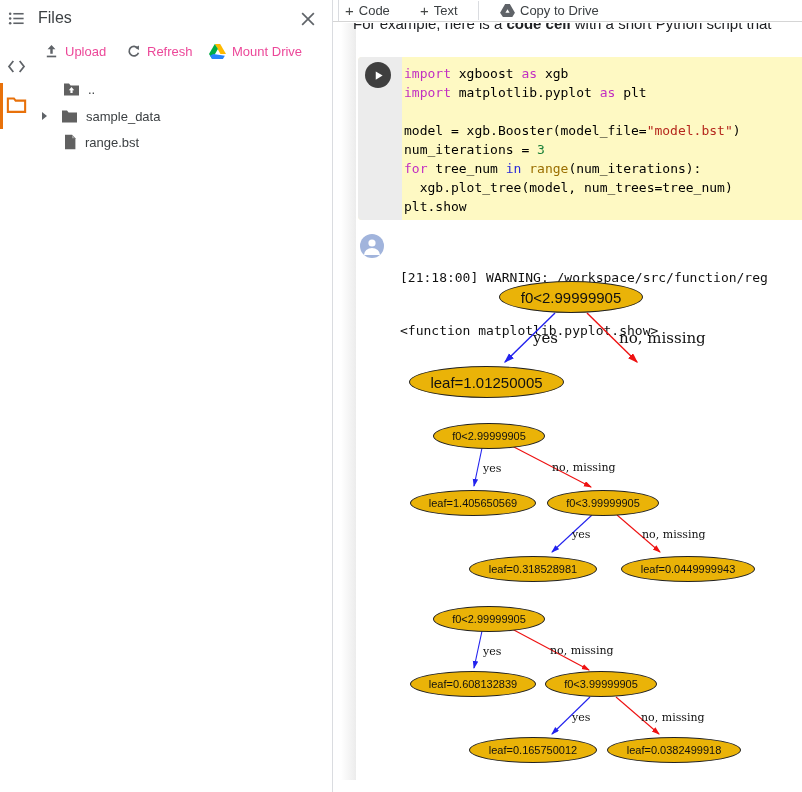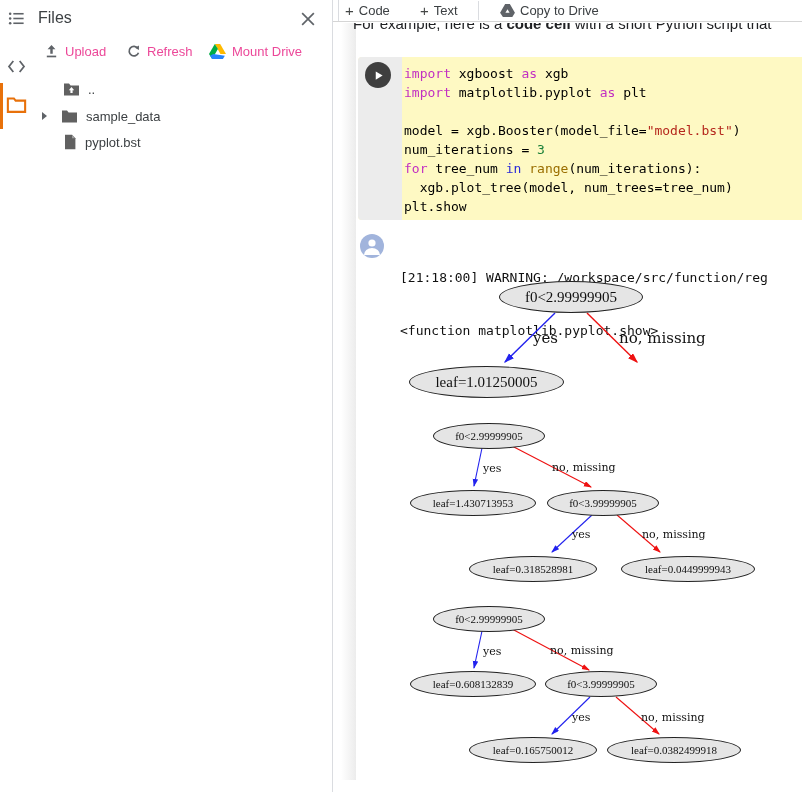--- a/index.html
+++ b/index.html
@@ -41,23 +41,23 @@
              white-space:pre;cursor:text;}
   .tok-k{color:#C22FC2;} .tok-b{color:#2A2AD9;} .tok-f{color:#9A6E00;}
   .tok-n{color:#1A8038;} .tok-s{color:#B5281D;} .tok-p{color:#000;}
   
   .avatar{position:absolute;left:27px;top:234px;width:24px;height:24px;border-radius:50%;
           background:#A1B4DC;overflow:hidden;}
   .out-text{position:absolute;left:67px;top:234px;width:402px;overflow:hidden;
             font-family:"DejaVu Sans Mono",monospace;font-size:13px;line-height:17.5px;
             color:#111;white-space:pre;}
   
-  .tnode{position:absolute;border:1.4px solid #222;border-radius:50%;background:#e5e5e5;
+  .tnode{position:absolute;border:1.4px solid #222;border-radius:50%;background:#eab308;
          display:flex;align-items:center;justify-content:center;white-space:nowrap;
-         font-family:Liberation Serif, serif;color:#111;font-size:15px;}
+         font-family:Liberation Sans, sans-serif;color:#111;font-size:15px;}
   .tnode.sm{border-width:1px;font-size:11px;}
   .elabel{position:absolute;font-family:"DejaVu Serif",serif;color:#111;white-space:nowrap;font-size:15px;}
   .elabel.sm{font-size:11px;}
   .edges{position:absolute;left:0;top:0;pointer-events:none;}
   .eb{stroke:#2222EE;stroke-width:1.4px;} .er{stroke:#EE1111;stroke-width:1.4px;}
   .eb.sm,.er.sm{stroke-width:1.1px;}
   svg{display:block;}
 </style>
 </head>
 <body>
@@ -145,21 +145,21 @@
     </span>
     <span>sample_data</span>
   </div>
   <div class="tree-row" style="left:63px;top:131px">
     <span>
       <svg width="14" height="16" viewBox="0 0 14 16">
           <path d="M2,0.8 h7 l3.4,3.4 v11 h-10.4 z" fill="#616161"></path>
           <polygon points="9,0.8 12.4,4.2 9,4.2" fill="#9e9e9e"></polygon>
         </svg>
     </span>
-    <span>pyplot.bst</span>
+    <span>range.bst</span>
   </div>
 </section>
 
 <div class="divider"></div>
 
 <main class="nb">
 
   <div class="nb-toolbar">
     <div class="tb-vline"></div>
     <div class="tb-btn" style="left:12px">
@@ -236,21 +236,21 @@
   </svg>
 
   <div class="tnode" style="left:166px;top:281px;width:142px;height:30px">f0&lt;2.99999905</div>
   <div class="elabel" style="left:200px;top:329px">yes</div>
   <div class="elabel" style="left:286px;top:329px">no, missing</div>
   <div class="tnode" style="left:76px;top:366px;width:153px;height:30px">leaf=1.01250005</div>
 
   <div class="tnode sm" style="left:100px;top:423px;width:110px;height:24px">f0&lt;2.99999905</div>
   <div class="elabel sm" style="left:150px;top:462px">yes</div>
   <div class="elabel sm" style="left:219px;top:461px">no, missing</div>
-  <div class="tnode sm" style="left:77px;top:490px;width:124px;height:24px">leaf=1.430713953</div>
+  <div class="tnode sm" style="left:77px;top:490px;width:124px;height:24px">leaf=1.405650569</div>
   <div class="tnode sm" style="left:214px;top:490px;width:110px;height:24px">f0&lt;3.99999905</div>
   <div class="elabel sm" style="left:239px;top:528px">yes</div>
   <div class="elabel sm" style="left:309px;top:528px">no, missing</div>
   <div class="tnode sm" style="left:136px;top:556px;width:126px;height:24px">leaf=0.318528981</div>
   <div class="tnode sm" style="left:288px;top:556px;width:132px;height:24px">leaf=0.0449999943</div>
 
   <div class="tnode sm" style="left:100px;top:606px;width:110px;height:24px">f0&lt;2.99999905</div>
   <div class="elabel sm" style="left:150px;top:645px">yes</div>
   <div class="elabel sm" style="left:217px;top:644px">no, missing</div>
   <div class="tnode sm" style="left:77px;top:671px;width:124px;height:24px">leaf=0.608132839</div>

